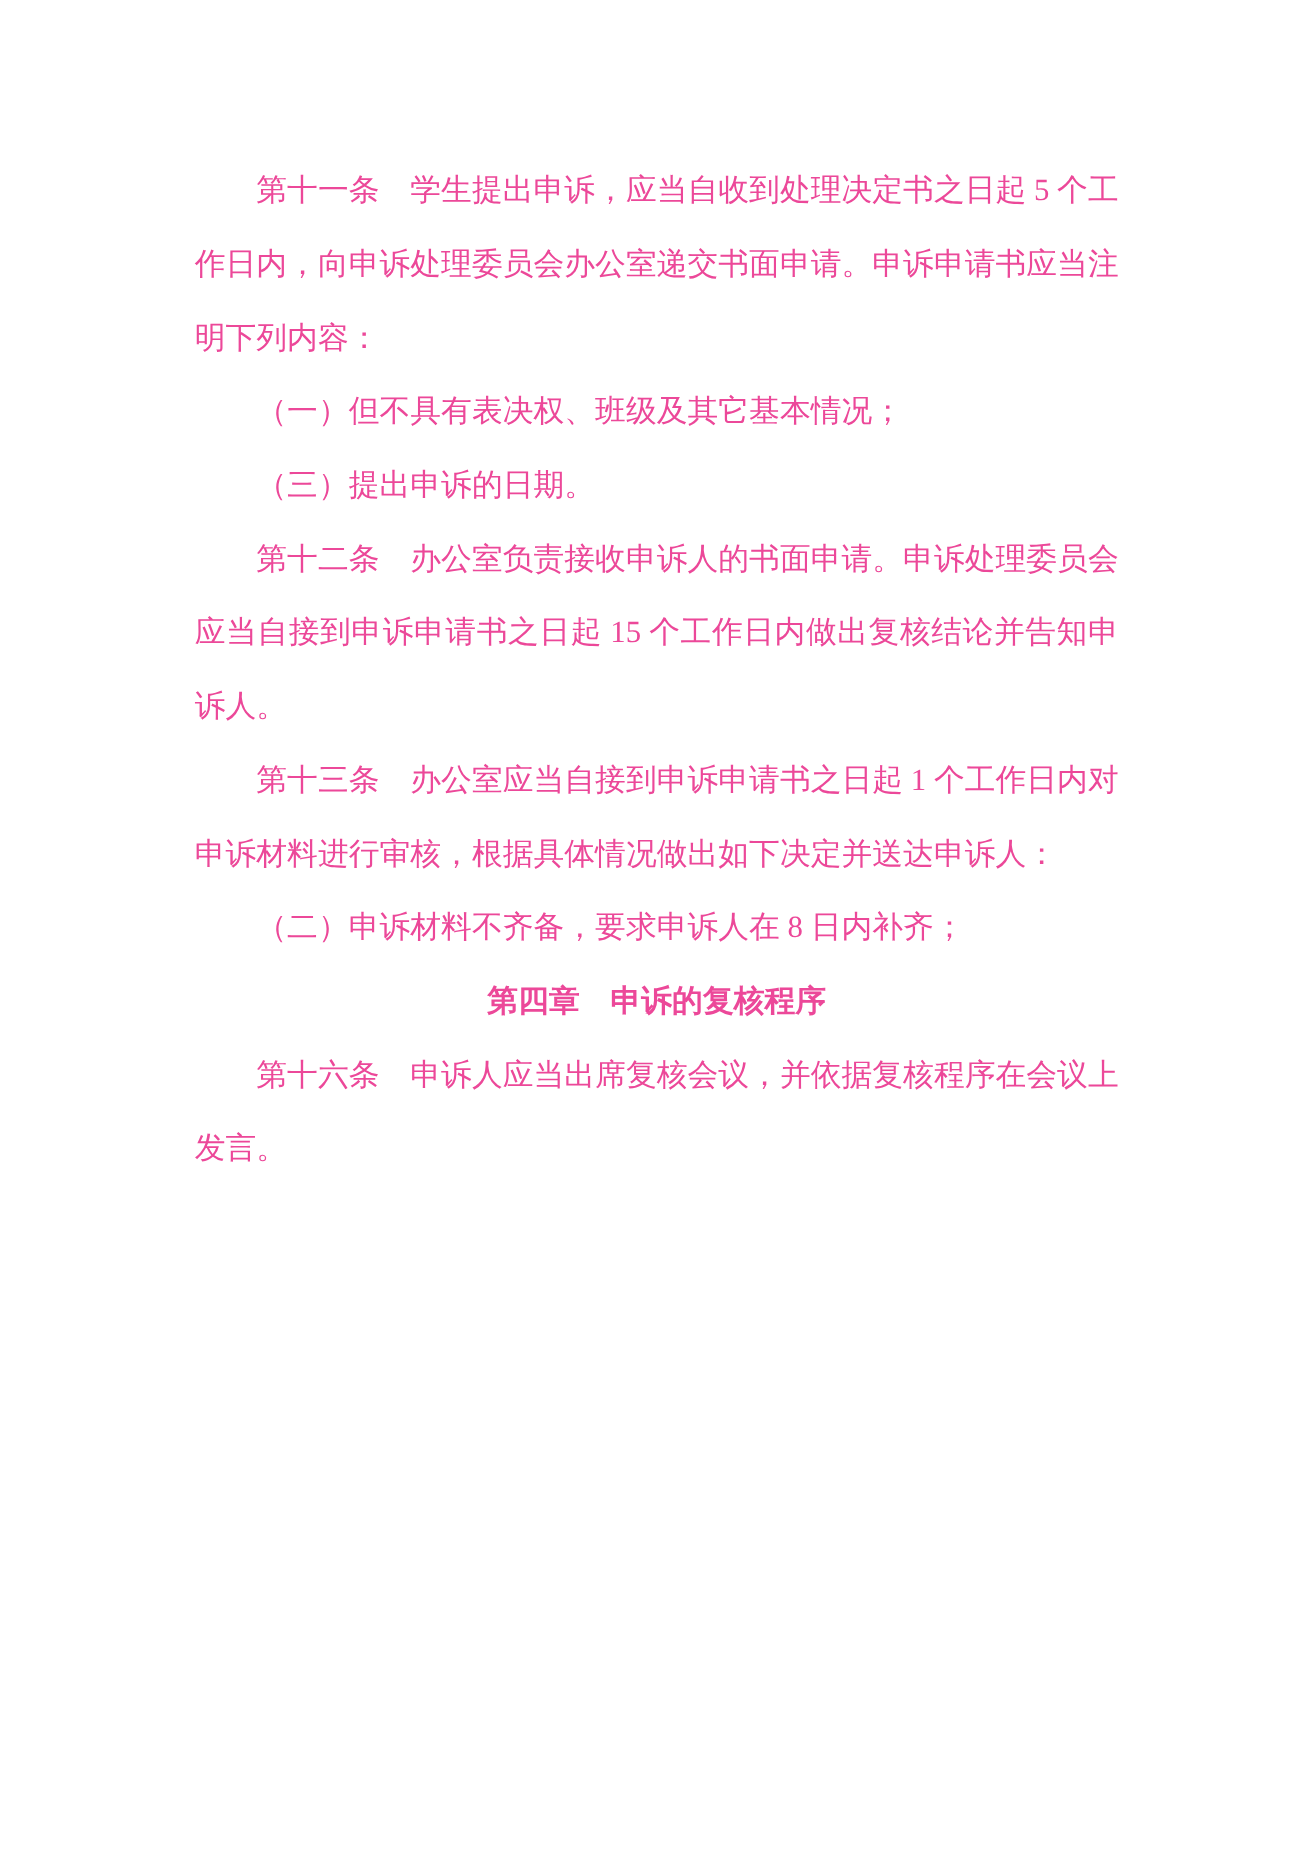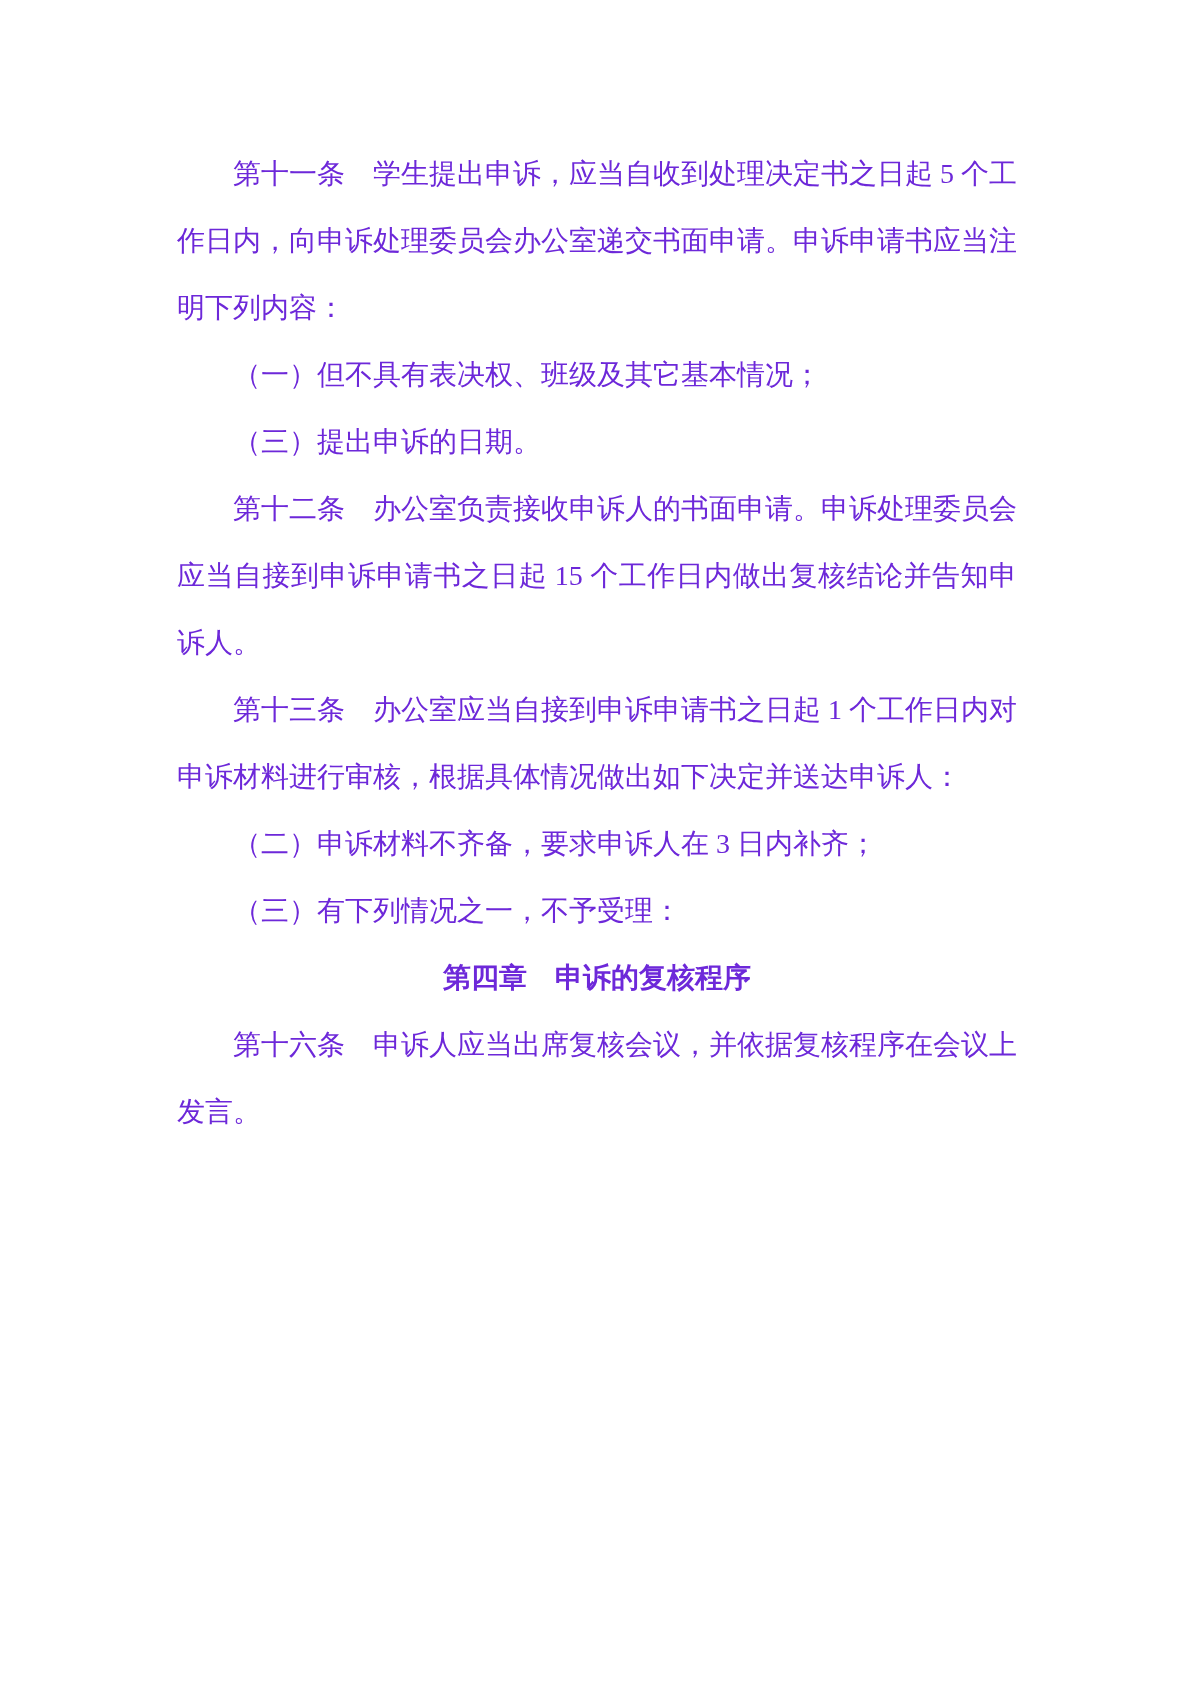--- a/index.html
+++ b/index.html
@@ -34,25 +34,24 @@
   .doc-body p.chapter-heading {
     text-align: center;
     text-indent: 0;
     font-weight: bold;
   }
 </style>
 </head>
 <body>
 
 <div class="page" style="background: rgb(255, 255, 255);">
-  <div class="doc-body" style="color: #6d28d9;">
+  <div class="doc-body" style="color: #ec4899;">
 
   <p class="body">第十一条　学生提出申诉，应当自收到处理决定书之日起 5 个工作日内，向申诉处理委员会办公室递交书面申请。申诉申请书应当注明下列内容：</p>
       <p class="body">（一）但不具有表决权、班级及其它基本情况；</p>
       <p class="body">（三）提出申诉的日期。</p>
       <p class="body">第十二条　办公室负责接收申诉人的书面申请。申诉处理委员会应当自接到申诉申请书之日起 15 个工作日内做出复核结论并告知申诉人。</p>
       <p class="body">第十三条　办公室应当自接到申诉申请书之日起 1 个工作日内对申诉材料进行审核，根据具体情况做出如下决定并送达申诉人：</p>
-      <p class="body">（二）申诉材料不齐备，要求申诉人在 3 日内补齐；</p>
-      <p class="body">（三）有下列情况之一，不予受理：</p>
+      <p class="body">（二）申诉材料不齐备，要求申诉人在 8 日内补齐；</p>
       <p class="chapter-heading">第四章　申诉的复核程序</p>
       <p class="body">第十六条　申诉人应当出席复核会议，并依据复核程序在会议上发言。</p>
     </div>
 </div>
 
 </body></html>

